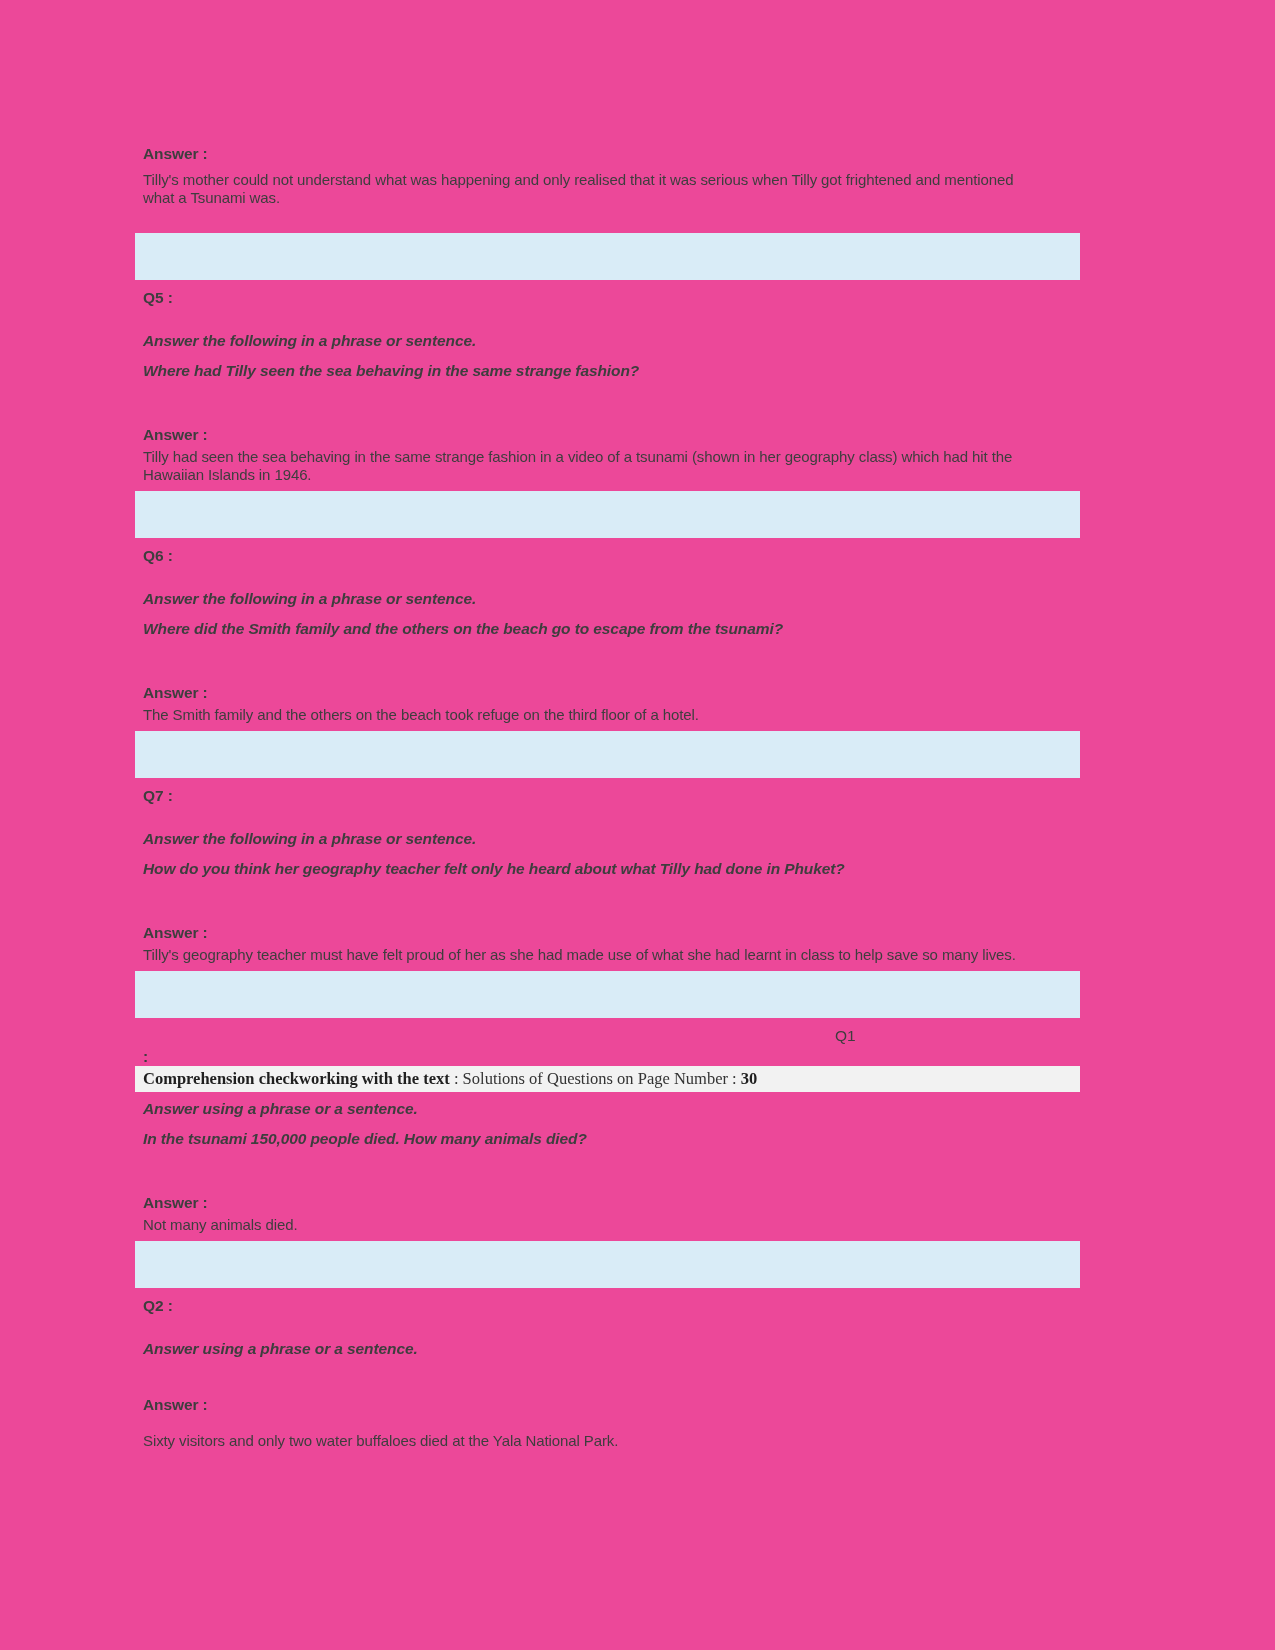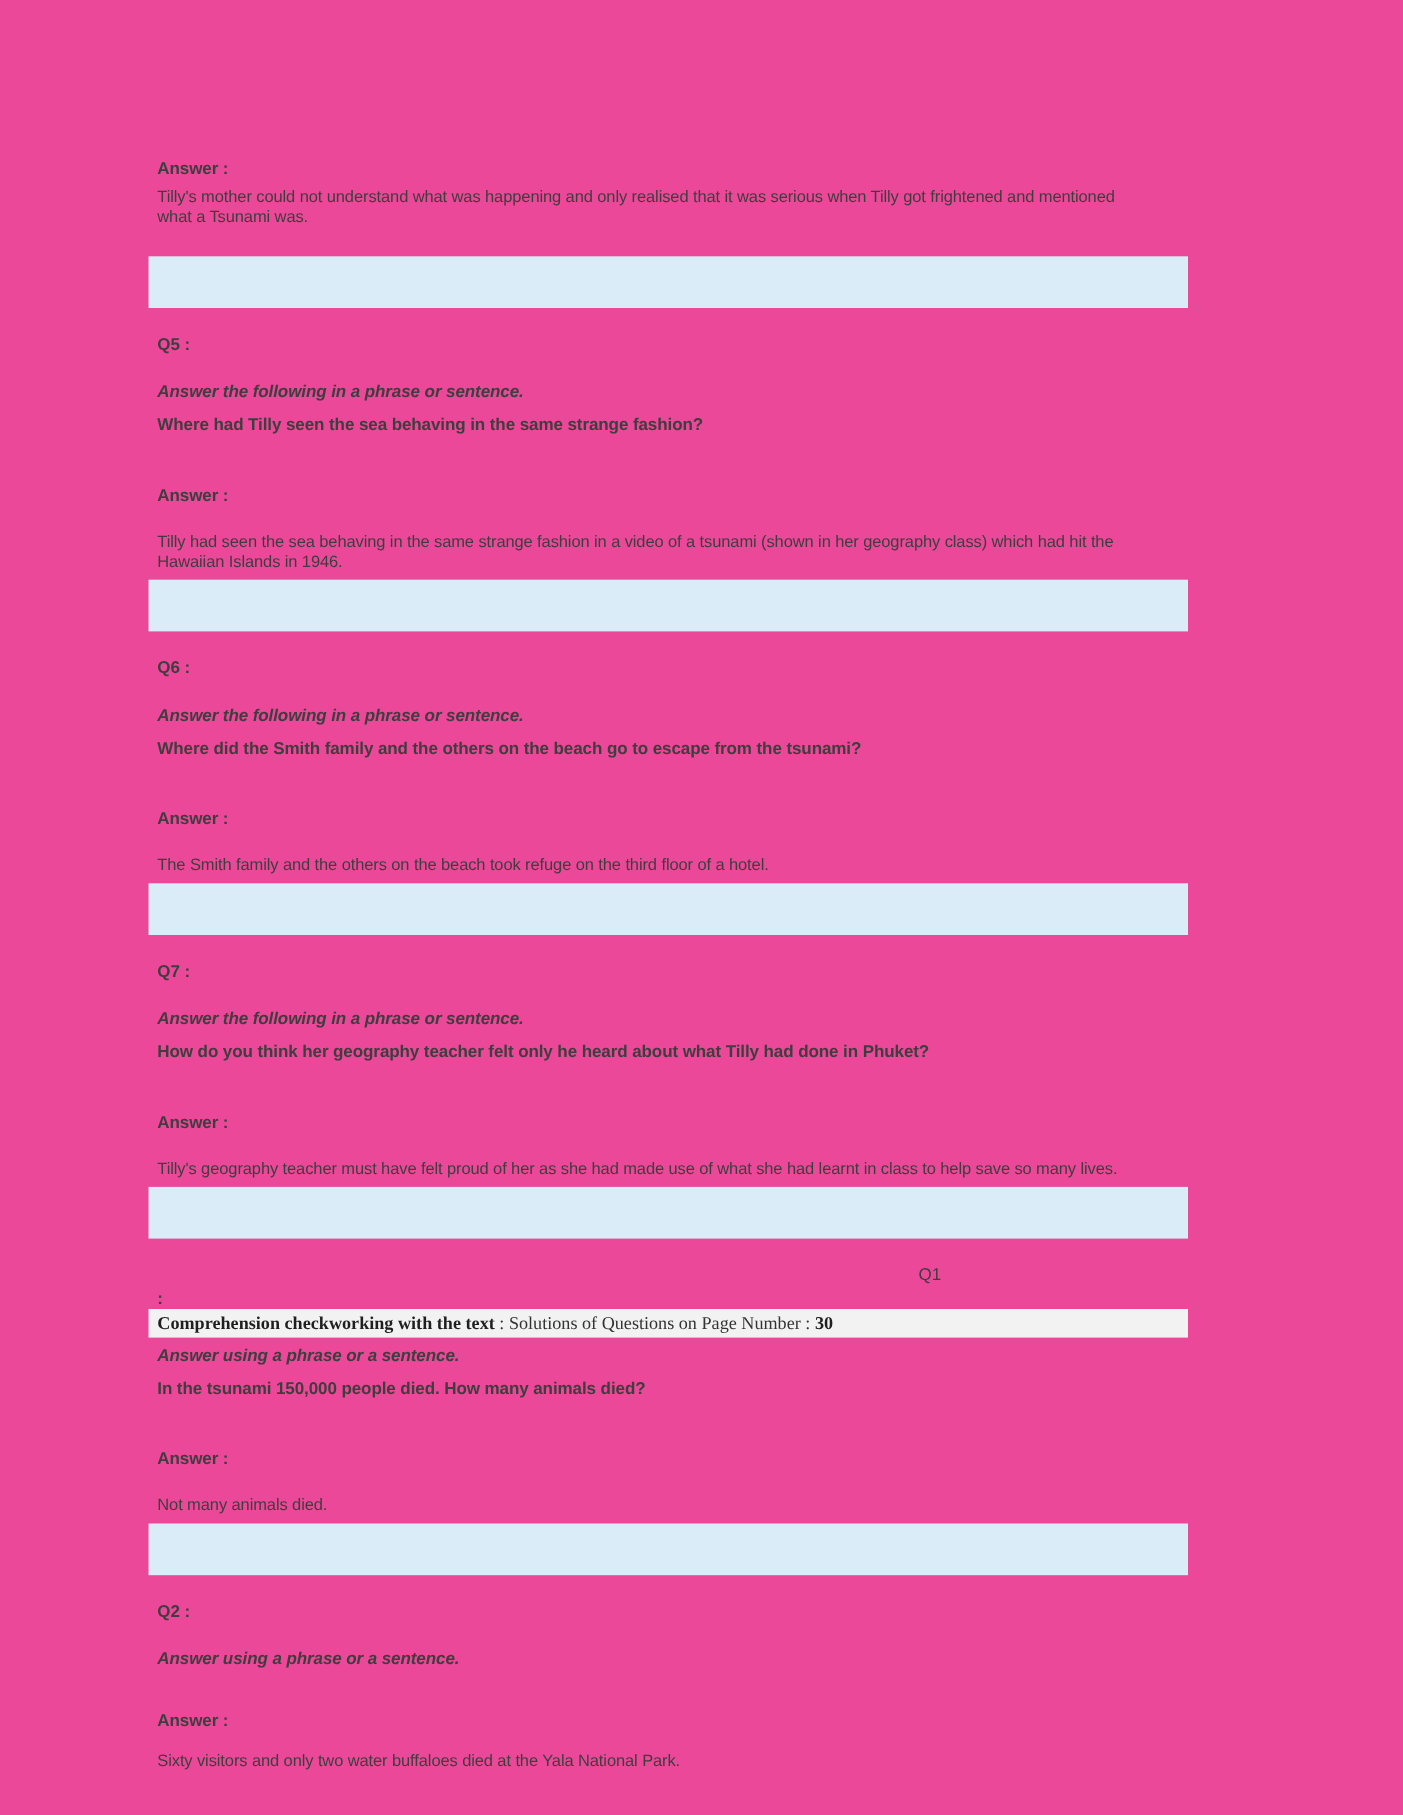--- a/index.html
+++ b/index.html
@@ -67,25 +67,25 @@
   .q1-label {
     font-weight: normal;
     font-size: 15.5px;
     margin-left: 700px;
   }
 
   
   .mt-first  { margin-top: 145px; }
   .mt-para   { margin-top: 8px; }
   .mt-band1  { margin-top: 26px; }
-  .mt-qlabel { margin-top: 25px; }
+  .mt-qlabel { margin-top: 9px; }
   .mt-instr  { margin-top: 25px; }
-  .mt-quest  { margin-top: 12px; }
+  .mt-quest  { margin-top: 12px; font-style: italic; }
   .mt-ans    { margin-top: 46px; }
-  .mt-anspara{ margin-top: 24px; }
+  .mt-anspara{ margin-top: 4px; }
   .mt-band   { margin-top: 7px; }
   .mt-colon  { margin-top: 3px; }
   .mt-gray   { margin-top: 0; }
   .mt-instr2 { margin-top: 8px; }
   .mt-ans-tight { margin-top: 38px; }
   .mt-anspara-tight { margin-top: 18px; }
 </style>
 </head>
 <body>
 

